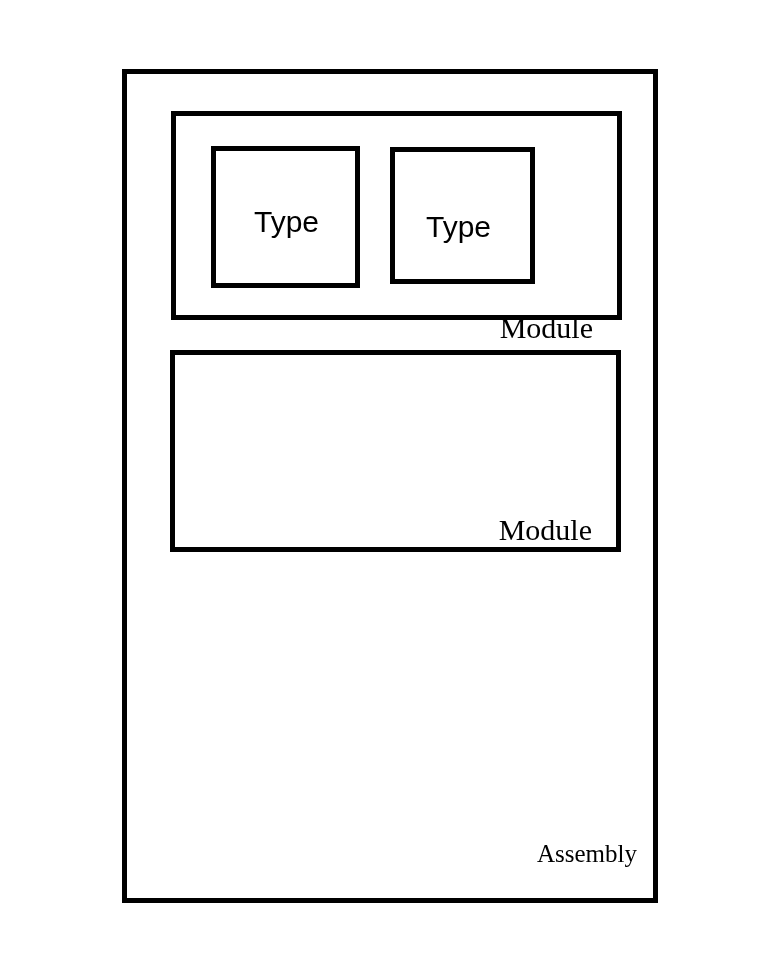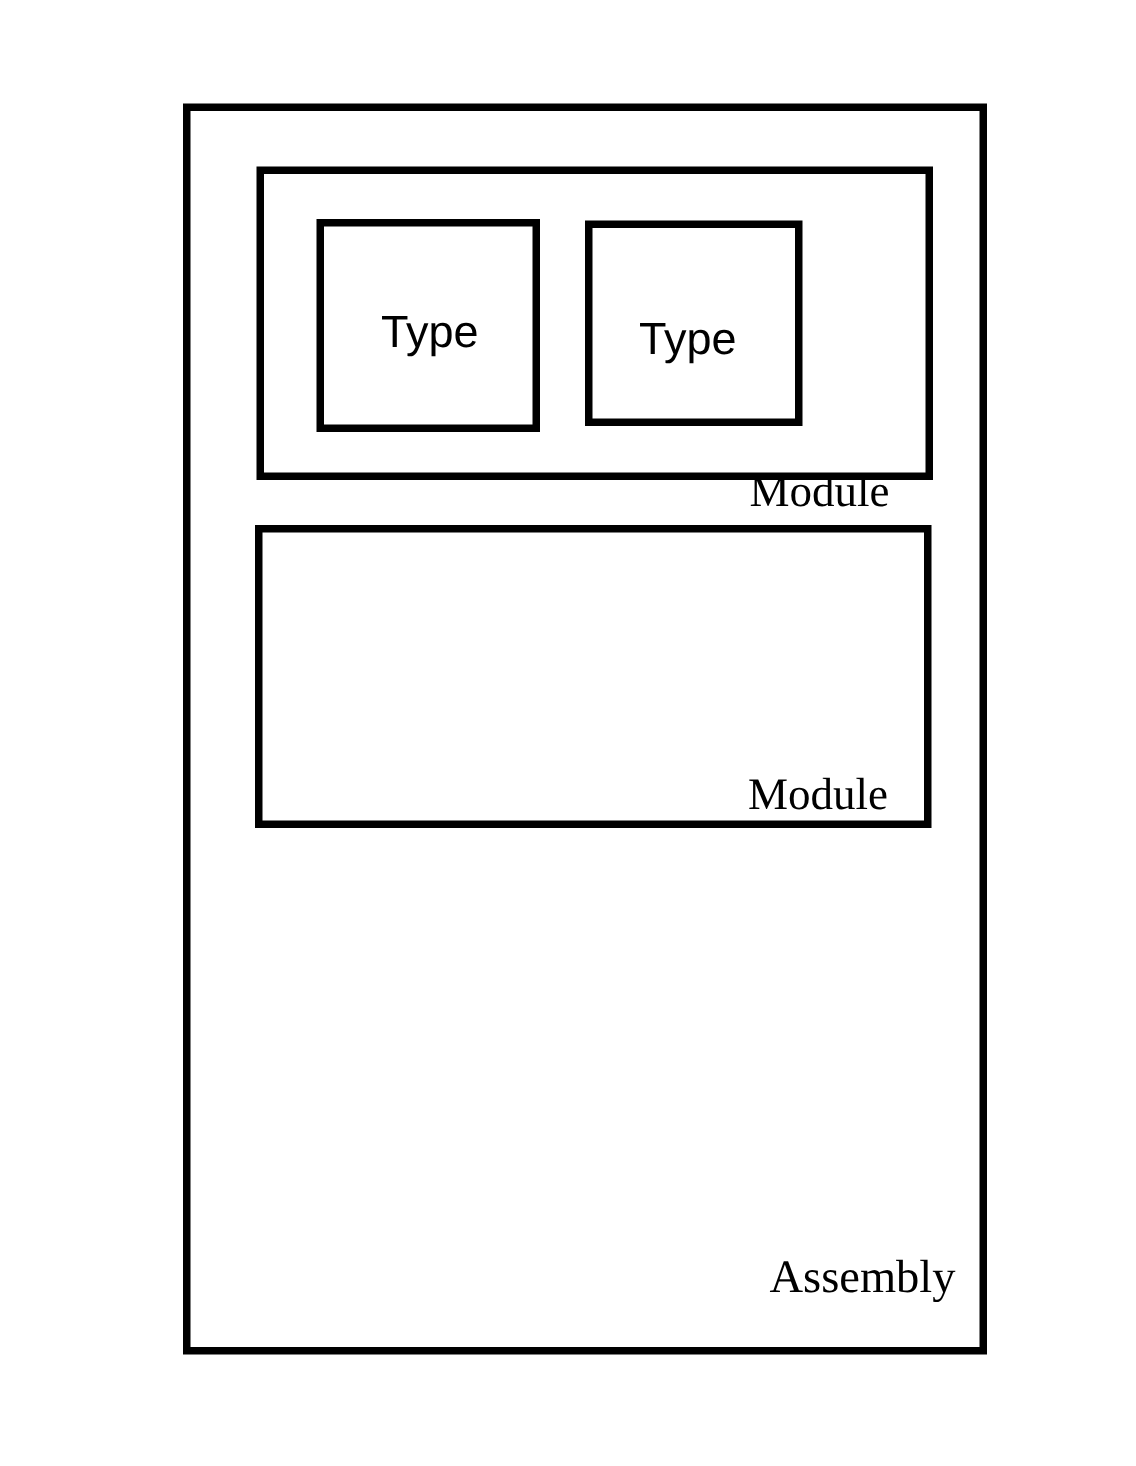--- a/index.html
+++ b/index.html
@@ -92,21 +92,21 @@
   .corner-label {
     right: 24px;
     font-size: 30px;
     font-family: Liberation Serif, serif;
   }
   .module-1 .corner-label { bottom: -28px; }
   .module-2 .corner-label { bottom: 2px; }
   .assembly-box > .corner-label {
     right: 16px;
     bottom: 32px;
-    font-size: 31px;
+    font-size: 25px;
   }
 
   
   .center-label {
     position: absolute;
     left: 0;
     right: 0;
     text-align: center;
     font-size: 30px;
     white-space: nowrap;

